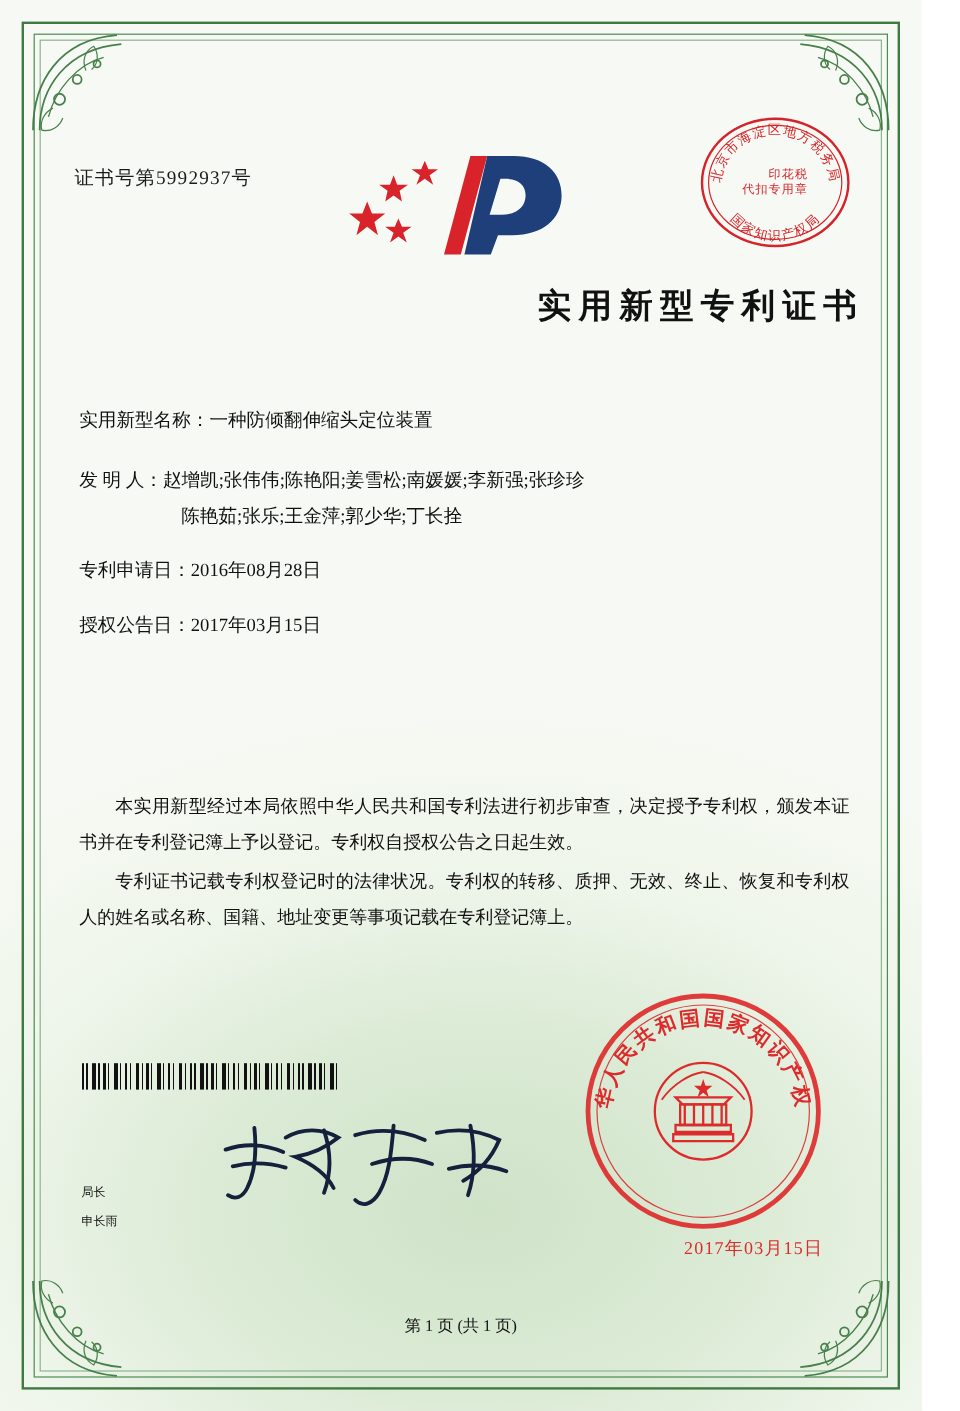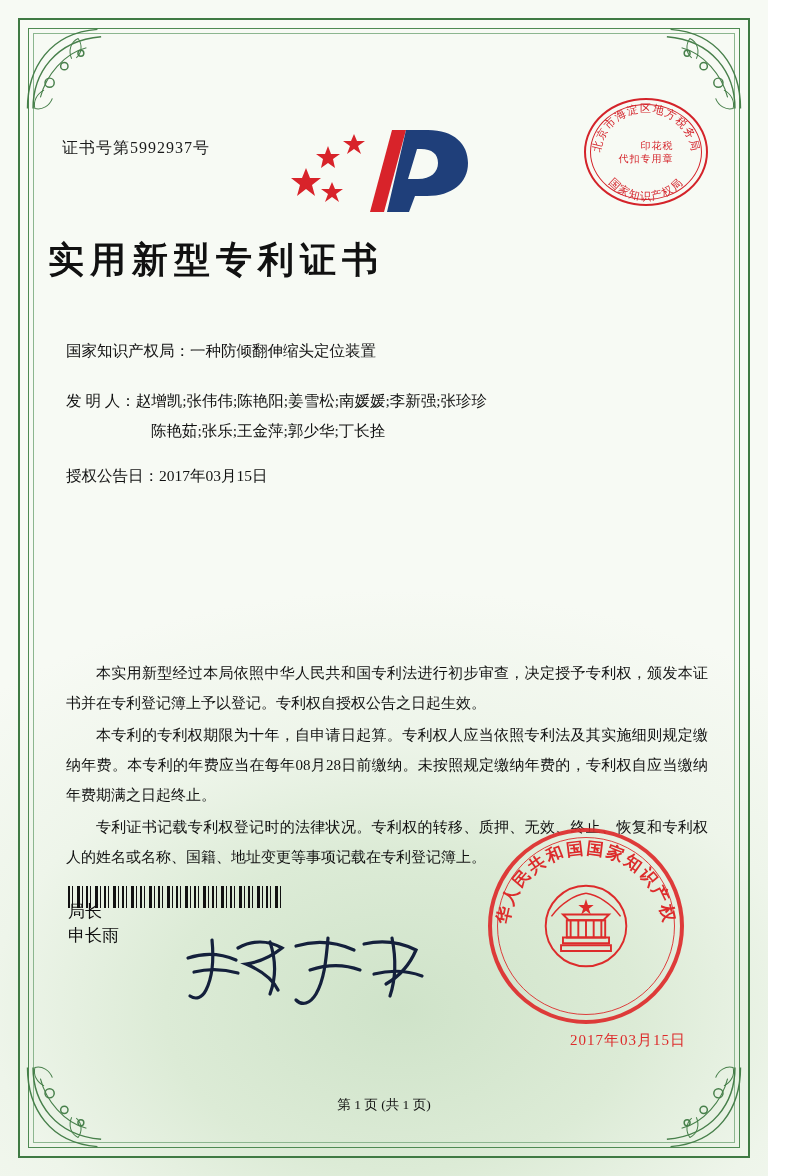--- a/index.html
+++ b/index.html
@@ -114,22 +114,22 @@
     line-height: 13px;
     letter-spacing: 1px;
     white-space: nowrap;
   }
 
   .title {
     position: absolute;
     top: 188px;
     left: 0;
     right: 0;
-    text-align: left;
-    font-size: 36px;
+    text-align: right;
+    font-size: 28px;
     font-weight: bold;
     letter-spacing: 6px;
     color: #111;
     font-family: "Liberation Serif", "DejaVu Serif", serif;
   }
 
   .fields {
     position: absolute;
     top: 288px;
     left: 18px;
@@ -174,22 +174,22 @@
     background-image: repeating-linear-gradient(90deg,
       #111 0px, #111 2px, transparent 2px, transparent 4px,
       #111 4px, #111 5px, transparent 5px, transparent 9px,
       #111 9px, #111 12px, transparent 12px, transparent 14px,
       #111 14px, #111 15px, transparent 15px, transparent 18px);
   }
 
   .signature-block {
     position: absolute;
     left: 20px;
-    top: 852px;
-    font-size: 17px;
+    top: 935px;
+    font-size: 10px;
     line-height: 24px;
     color: #111;
     font-family: Liberation Serif, serif;
   }
   .handwriting {
     position: absolute;
     left: 130px;
     top: 880px;
     width: 260px;
     height: 80px;
@@ -351,34 +351,36 @@
       <div class="center-lines">
         <div>印花税</div>
         <div>代扣专用章</div>
       </div>
     </div>
 
     <div class="title">实用新型专利证书</div>
 
     <div class="fields">
       <div class="field">
-        <span class="lbl">国家知识产权局：</span><span class="val">一种防倾翻伸缩头定位装置</span>
+        <span class="lbl">实用新型名称：</span><span class="val">一种防倾翻伸缩头定位装置</span>
       </div>
       <div class="field inventors">
         <span class="lbl">发 明 人：</span><span class="val">赵增凯;张伟伟;陈艳阳;姜雪松;南媛媛;李新强;张珍珍</span>
         <span class="inv-line2">陈艳茹;张乐;王金萍;郭少华;丁长拴</span>
       </div>
       <div class="field">
+        <span class="lbl">专利申请日：</span><span class="val">2016年08月28日</span>
+      </div>
+      <div class="field">
         <span class="lbl">授权公告日：</span><span class="val">2017年03月15日</span>
       </div>
     </div>
 
     <div class="body-text">
       <p>本实用新型经过本局依照中华人民共和国专利法进行初步审查，决定授予专利权，颁发本证书并在专利登记簿上予以登记。专利权自授权公告之日起生效。</p>
-      <p>本专利的专利权期限为十年，自申请日起算。专利权人应当依照专利法及其实施细则规定缴纳年费。本专利的年费应当在每年08月28日前缴纳。未按照规定缴纳年费的，专利权自应当缴纳年费期满之日起终止。</p>
       <p>专利证书记载专利权登记时的法律状况。专利权的转移、质押、无效、终止、恢复和专利权人的姓名或名称、国籍、地址变更等事项记载在专利登记簿上。</p>
     </div>
 
     <div class="barcode"></div>
 
     <div class="signature-block">
       <div>局长</div>
       <div>申长雨</div>
     </div>
 

